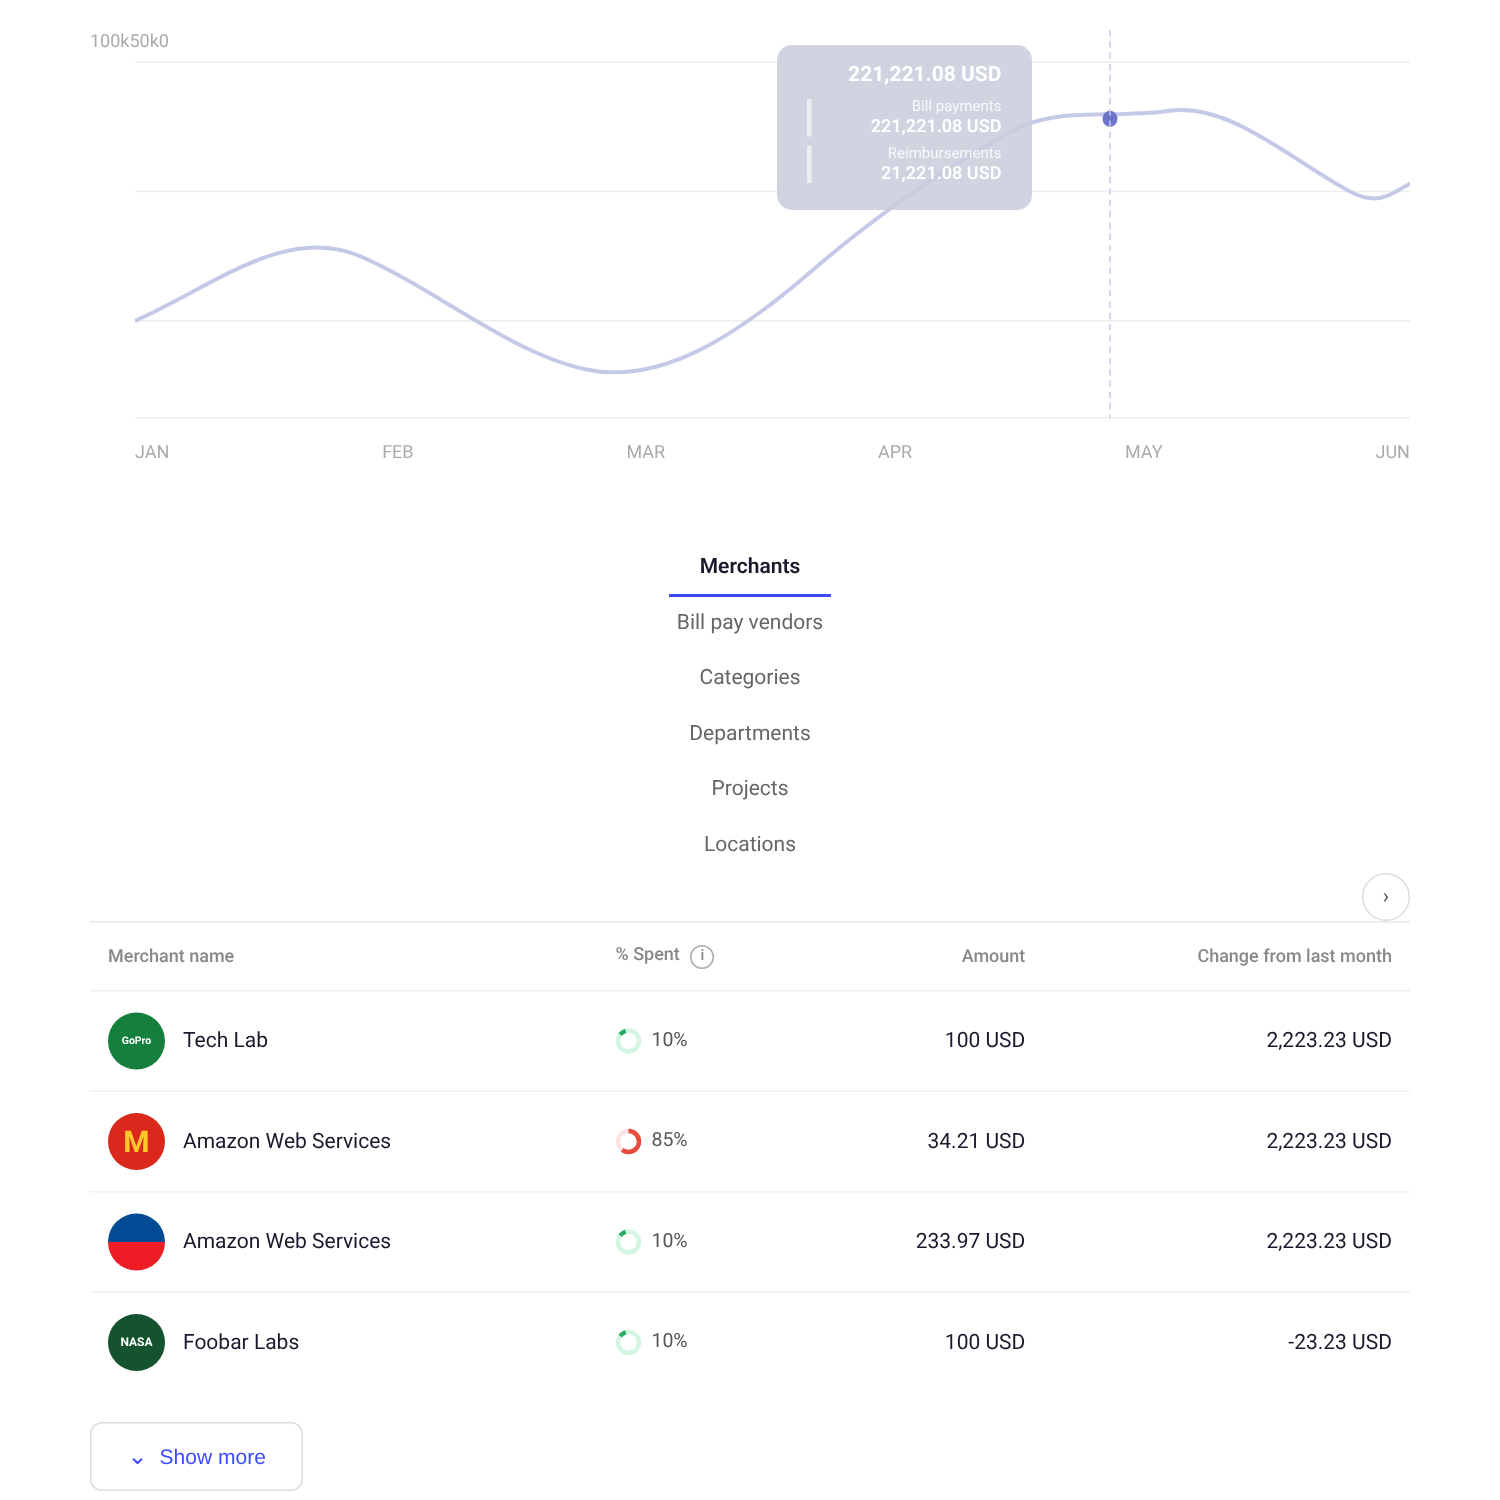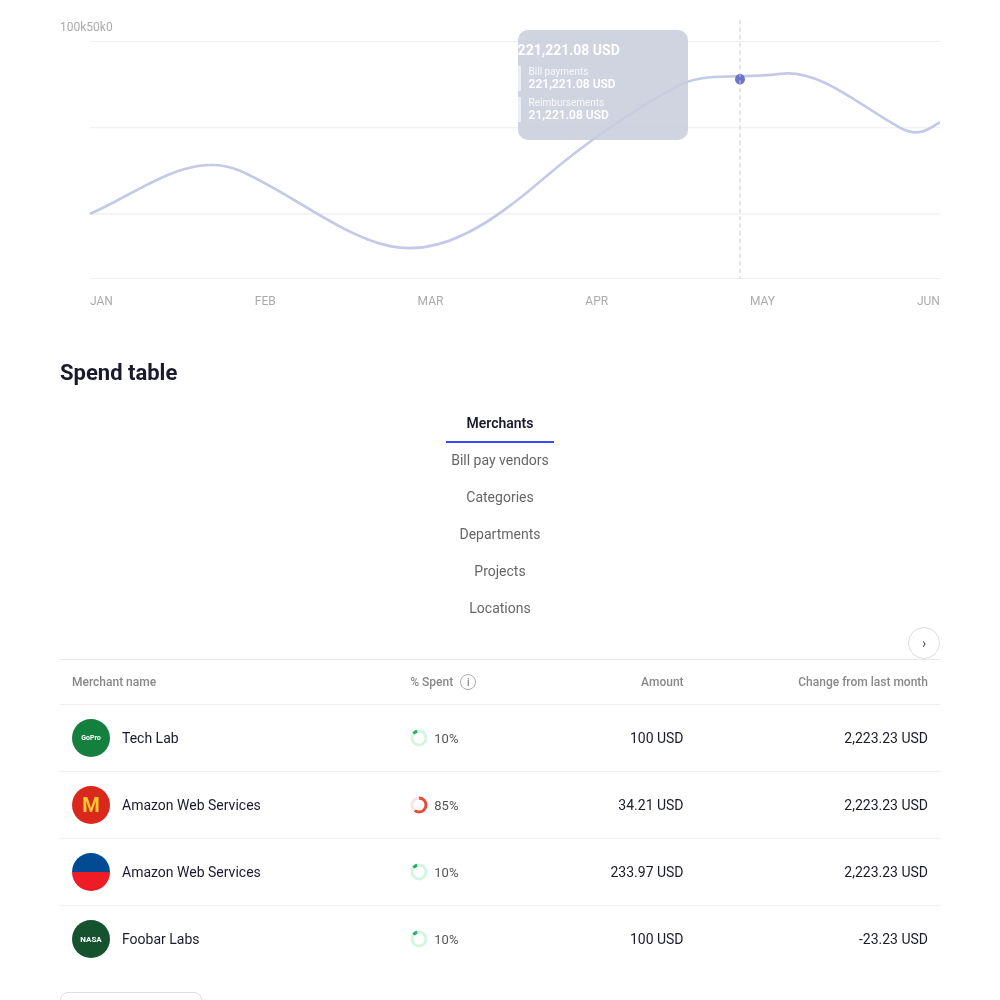--- a/index.html
+++ b/index.html
@@ -27,24 +27,25 @@
       width: 100%;
       height: 280px;
     }
 
     .chart-tooltip {
       position: absolute;
       top: 30px;
       left: 52%;
       background: rgba(200, 205, 220, 0.85);
       border-radius: 10px;
-      padding: 12px 0;
+      padding: 12px 20px;
       min-width: 170px;
       color: #fff;
       font-size: 12px;
+      text-align: right;
     }
     .chart-tooltip .tooltip-main-value {
       font-size: 14px;
       font-weight: 700;
       margin-bottom: 8px;
     }
     .chart-tooltip .tooltip-section {
       border-left: 3px solid rgba(255,255,255,0.6);
       padding-left: 8px;
       margin-bottom: 6px;
@@ -280,21 +281,20 @@
       <span>JAN</span>
       <span>FEB</span>
       <span>MAR</span>
       <span>APR</span>
       <span>MAY</span>
       <span>JUN</span>
     </div>
   </div>
 
   <div class="spend-section">
-    <h2 class="spend-title">Spend table</h2>
 
     <div class="tabs">
       <div class="tab-item active">Merchants</div>
       <div class="tab-item">Bill pay vendors</div>
       <div class="tab-item">Categories</div>
       <div class="tab-item">Departments</div>
       <div class="tab-item">Projects</div>
       <div class="tab-item">Locations</div>
       <div class="tab-chevron-btn">›</div>
     </div>

